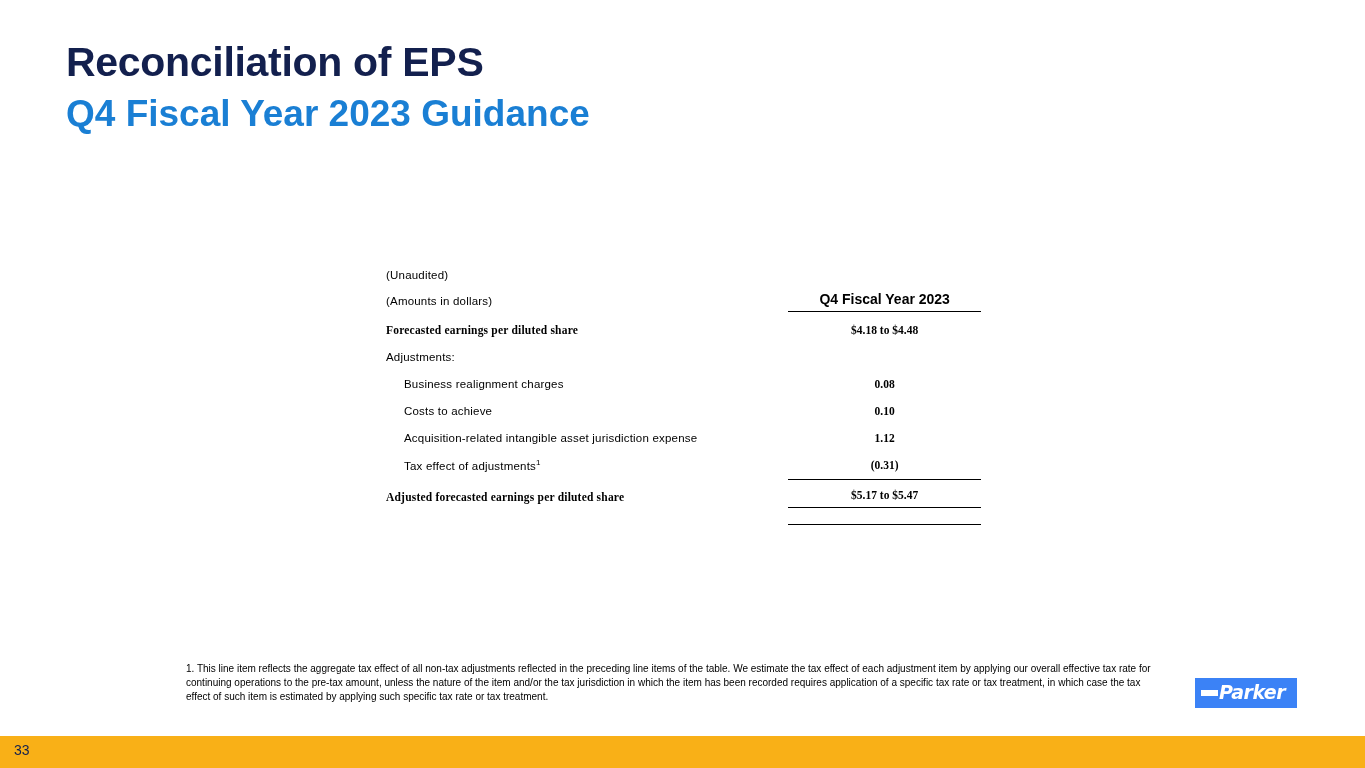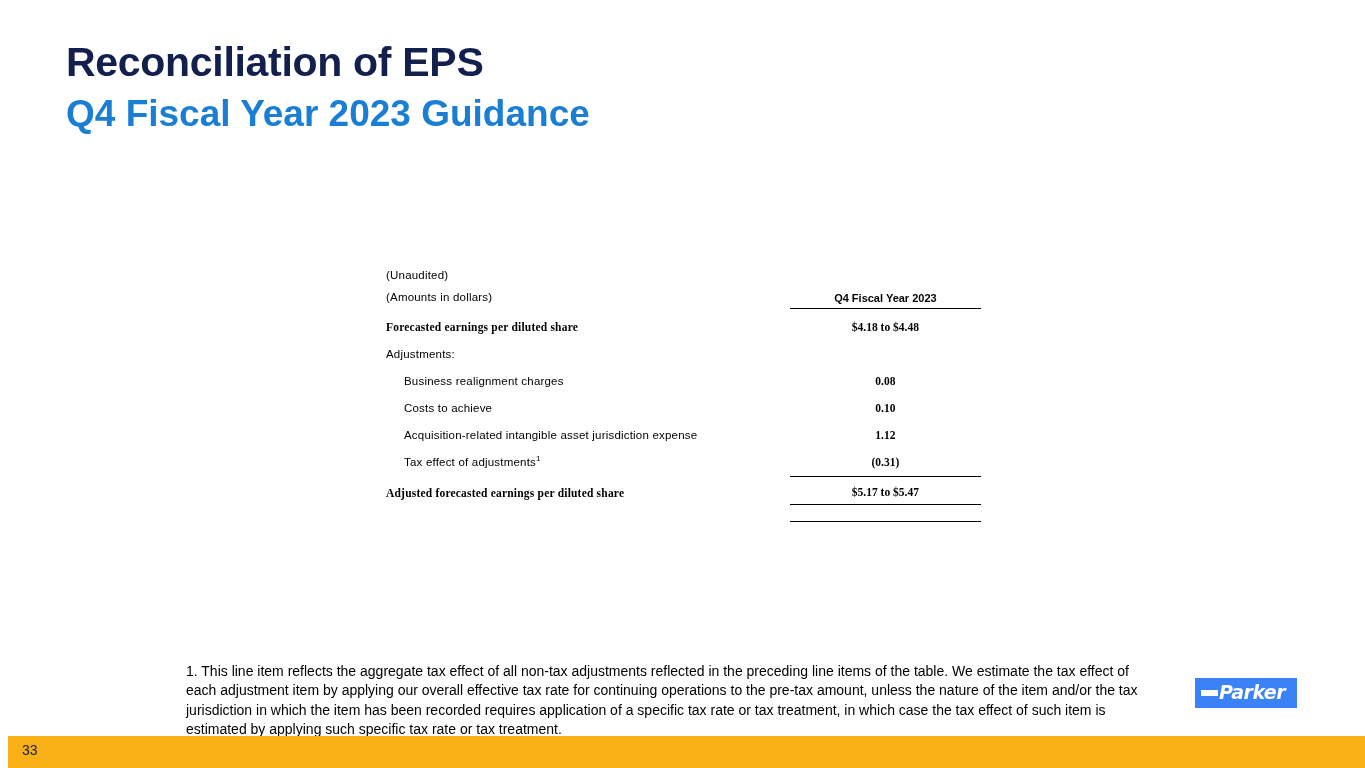--- a/index.html
+++ b/index.html
@@ -67,21 +67,21 @@
     width: 200px;
     text-align: center;
     padding: 5px 0 5px 0 !important;
     white-space: nowrap;
   }
   .bold { font-weight: bold; font-family: Liberation Serif, serif; }
   .indent { padding-left: 18px !important; }
   .spaced { letter-spacing: 0.2px; }
   .hdr-val {
     font-weight: bold;
-    font-size: 11px;
+    font-size: 14px;
     border-bottom: 1.6px solid #000;
     padding-bottom: 4px !important;
   }
   .topline {
     border-top: 1.6px solid #000;
   }
   .botline-double {
     border-bottom: 1.6px solid #000;
   }
   sup.fn {
@@ -89,21 +89,21 @@
     vertical-align: super;
     line-height: 0;
   }
 
   
   .footnote {
     position: absolute;
     left: 186px;
     top: 662px;
     width: 965px;
-    font-size: 14px;
+    font-size: 10px;
     line-height: 1.38;
     color: #000;
   }
 
   
   .logo {
     position: absolute;
     left: 1195px;
     top: 678px;
     width: 102px;
@@ -134,21 +134,21 @@
     font-size: 19px;
     font-weight: bold;
     font-style: italic;
     letter-spacing: -0.5px;
     font-family: "DejaVu Sans", sans-serif;
   }
 
   
   .bottom-bar {
     position: absolute;
-    left: 8px;
+    left: 0;
     right: 0;
     bottom: 0;
     height: 32px;
     background: #f9b017;
   }
   .page-num {
     position: absolute;
     left: 14px;
     top: 6px;
     font-size: 14px;

